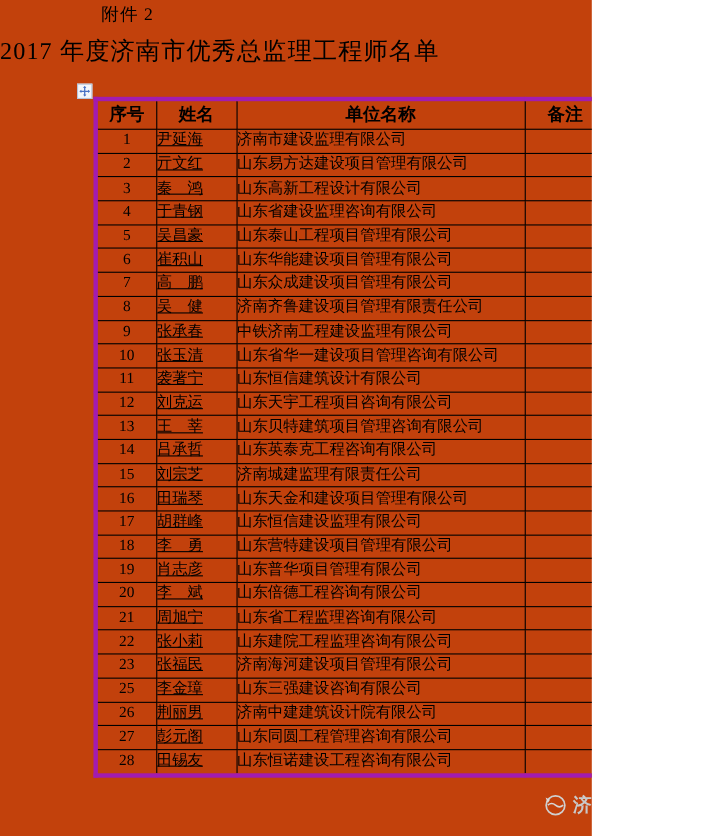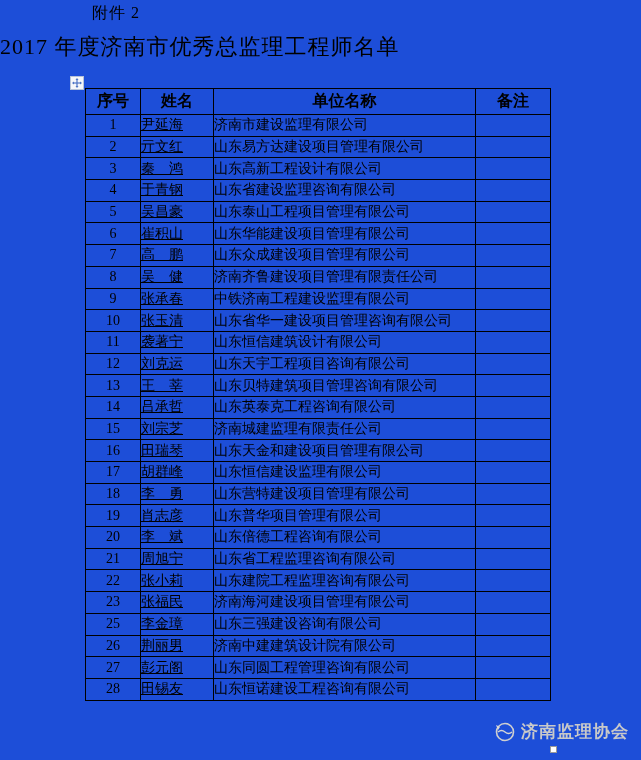--- a/index.html
+++ b/index.html
@@ -1,20 +1,20 @@
 <!DOCTYPE html>
 <html><head>
 <meta charset="utf-8">
 <style>
   html, body { margin: 0; padding: 0; background: #ffffff; }
   .page {
     position: relative;
-    width: 641px;
+    width: 538px;
     height: 760px;
-    background: #1d4ed8;
+    background: #c2410c;
     overflow: hidden;
     font-family: "Liberation Serif", "DejaVu Serif", serif;
     color: #000000;
   }
   .attachment {
     position: absolute;
     left: 92px;
     top: 3px;
     font-size: 16px;
     letter-spacing: 1px;
@@ -44,21 +44,21 @@
     justify-content: center;
     cursor: move;
   }
   table.roster {
     position: absolute;
     left: 85px;
     top: 88px;
     border-collapse: collapse;
     table-layout: fixed;
     width: 465px;
-    border: 1px solid #a21caf;
+    border: 4px solid #a21caf;
   }
   table.roster th, table.roster td {
     border: 1px solid #000;
     padding: 0;
     overflow: hidden;
     white-space: pre;
     vertical-align: middle;
   }
   table.roster thead th {
     height: 25px;

